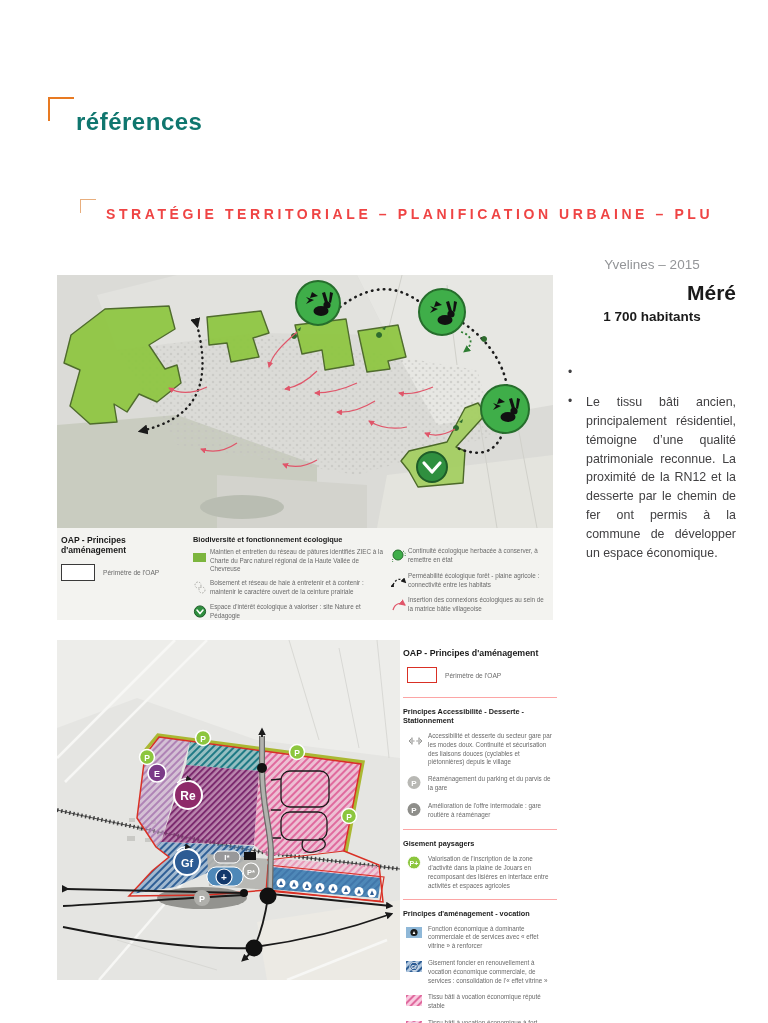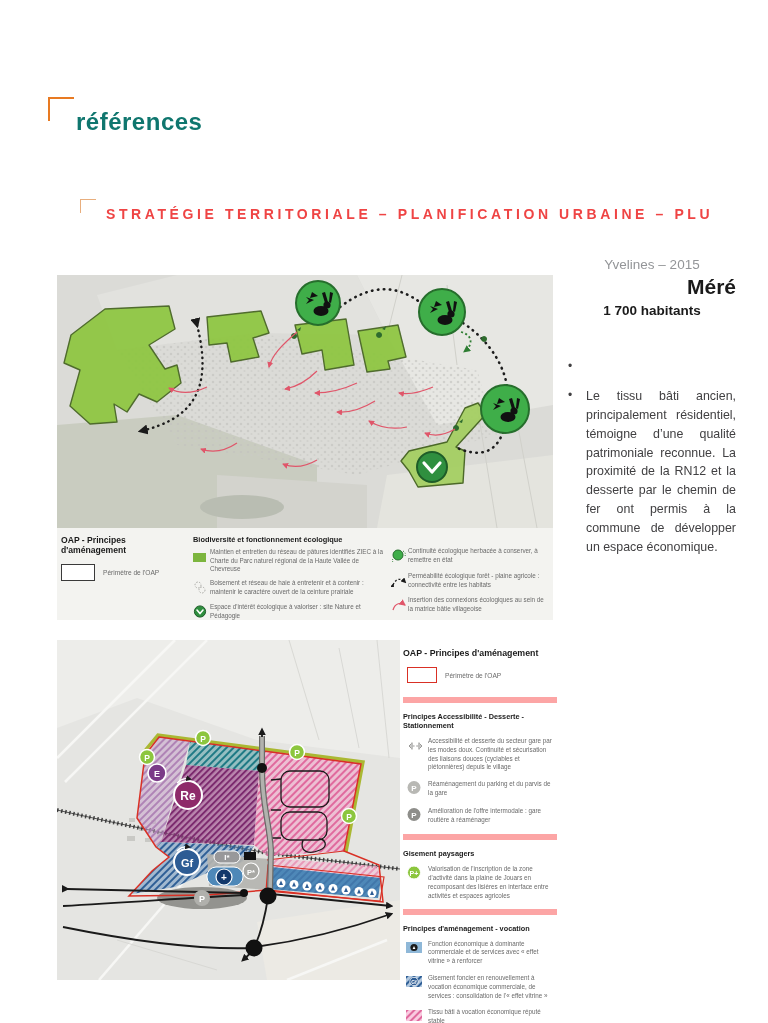--- a/index.html
+++ b/index.html
@@ -9,21 +9,21 @@
 
   
   .corner-lg{left:48px;top:97px;width:24px;height:22px;border-left:2.5px solid #e87a22;border-top:2.5px solid #e87a22;}
   .brand{left:76px;top:108px;font-size:24px;font-weight:bold;color:#0f766e;letter-spacing:.5px;}
   .corner-sm{left:80px;top:199px;width:15px;height:13px;border-left:1.5px solid #e8ae7d;border-top:1.5px solid #e8ae7d;}
   .section-title{left:90px;top:206px;font-size:14px;font-weight:bold;color:#ef4444;letter-spacing:3.6px;margin-left:16px;}
 
   
   .sidecol{left:568px;top:257px;width:168px;}
   .region{font-size:13.5px;color:#939598;text-align:center;}
-  .city{font-size:21px;font-weight:bold;color:#1a1a1a;text-align:right;margin-top:3px;}
+  .city{font-size:21px;font-weight:bold;color:#1a1a1a;text-align:right;margin-top:9px;}
   .pop{font-size:13.5px;font-weight:600;color:#1a1a1a;text-align:center;margin-top:4px;}
   .bullets{margin-top:40px;}
   .bullet-row{display:flex;margin-bottom:14px;}
   .bullet-dot{width:18px;font-size:12px;color:#414042;flex:none;padding-top:1px;}
   .bullet-text{flex:1;font-size:12.4px;line-height:1.52;color:#414042;text-align:justify;}
 
   
   .map1{left:57px;top:275px;width:496px;height:345px;}
   .map1 svg.mapsvg{display:block;}
   .legend1{width:496px;height:92px;background:#f3f3f0;display:flex;box-sizing:border-box;padding:7px 6px 0 4px;}
@@ -41,21 +41,21 @@
 
   
   .map2{left:57px;top:640px;width:343px;height:340px;}
 
   
   .legend2{left:403px;top:648px;width:154px;background:#fff;}
   .l2-title{font-size:8.8px;font-weight:bold;color:#1a1a1a;}
   .l2-box-row{display:flex;align-items:center;margin-top:9px;margin-bottom:14px;margin-left:4px;}
   .l2-box{width:28px;height:14px;background:#fff;border:1.5px solid #d93025;flex:none;}
   .l2-box-label{font-size:6.6px;color:#6a6a6a;margin-left:8px;}
-  .l2-sec{font-size:7.3px;font-weight:bold;color:#1a1a1a;margin-bottom:7px;border-top:6px solid #fca5a5;padding-top:9px;}
+  .l2-sec{font-size:7.3px;font-weight:bold;color:#1a1a1a;margin-bottom:7px;border-top:1px solid #fca5a5;padding-top:9px;}
   .l2row{display:flex;margin-bottom:8px;margin-left:3px;}
   .l2ico{width:22px;flex:none;padding-top:0px;}
   .l2txt{flex:1;font-size:6.3px;line-height:1.4;color:#6a6a6a;}
 </style>
 </head>
 <body>
 
 <svg style="position:absolute;width:0;height:0;overflow:hidden" aria-hidden="true">
   <defs>
     <pattern id="pat-pink" width="5" height="5" patternTransform="rotate(45)" patternUnits="userSpaceOnUse">

